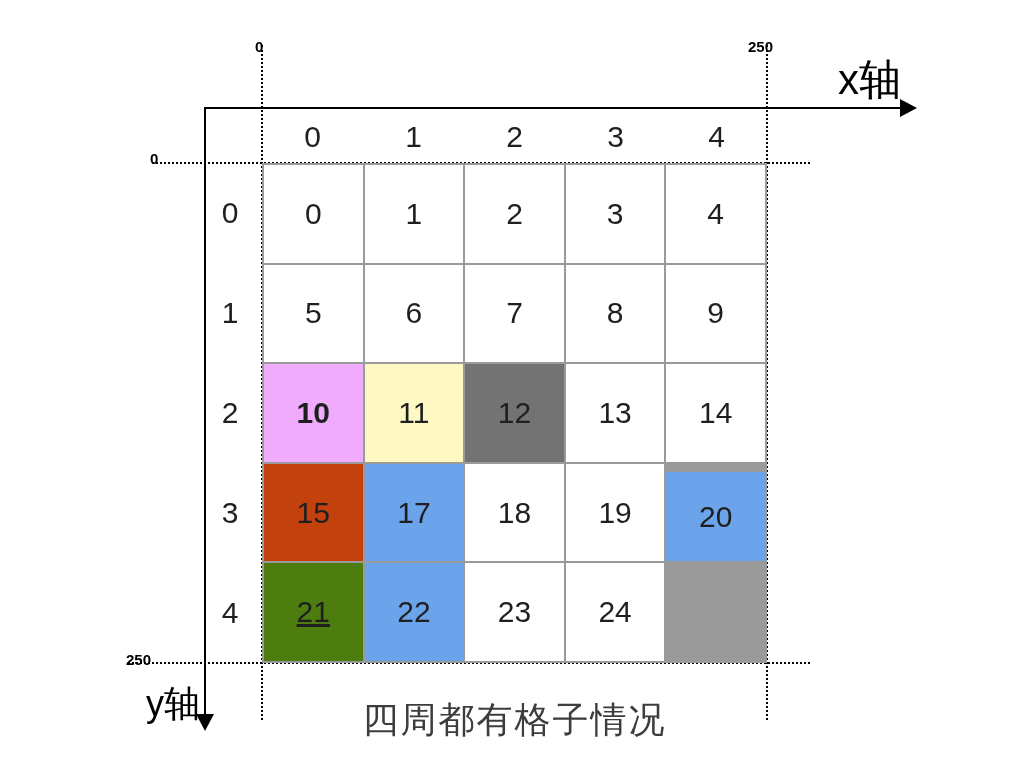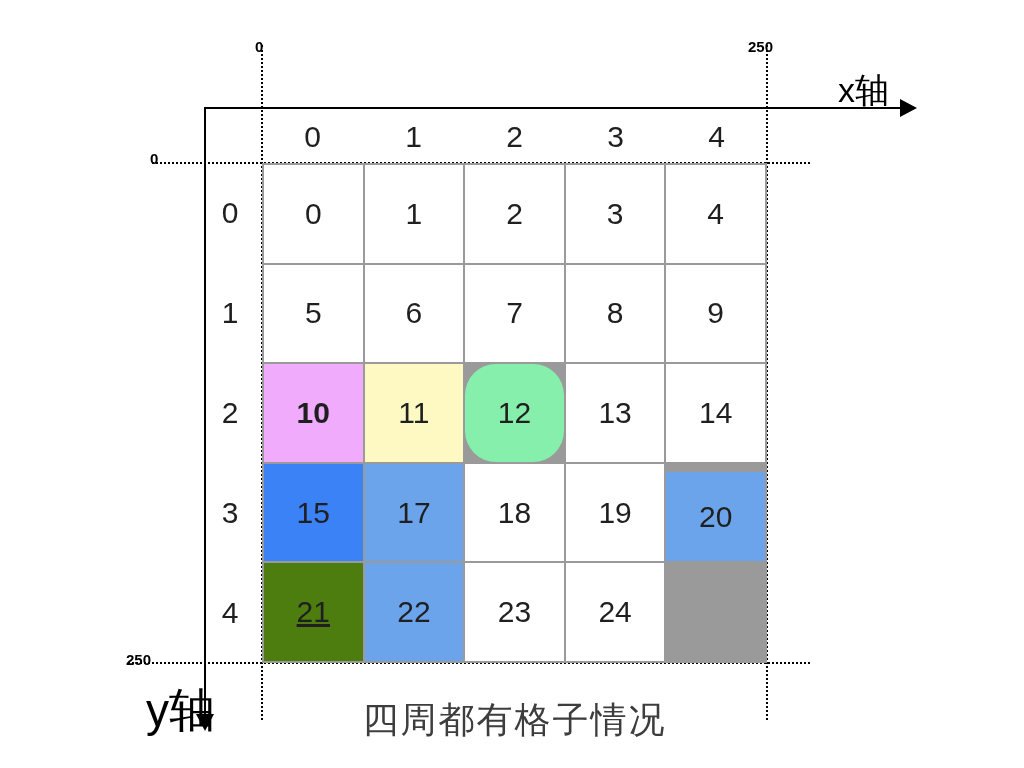--- a/index.html
+++ b/index.html
@@ -7,22 +7,22 @@
     position:relative; width:1024px; height:768px; background:#ffffff;
     font-family:"Liberation Sans", sans-serif; overflow:hidden; color:#1f1f1f;
   }
   
   .axis-line-x { position:absolute; left:205px; top:107px; width:698px; height:2px; background:#000; }
   .arrow-right { position:absolute; left:900px; top:99px; width:0; height:0;
     border-left:17px solid #000; border-top:9px solid transparent; border-bottom:9px solid transparent; }
   .axis-line-y { position:absolute; left:204px; top:107px; width:2px; height:610px; background:#000; }
   .arrow-down { position:absolute; left:196px; top:714px; width:0; height:0;
     border-top:17px solid #000; border-left:9px solid transparent; border-right:9px solid transparent; }
-  .x-axis-label { position:absolute; left:838px; top:68px; font-size:34px; color:#000; }
-  .y-axis-label { position:absolute; left:146px; top:680px; font-size:46px; color:#000; }
+  .x-axis-label { position:absolute; left:838px; top:52px; font-size:42px; color:#000; }
+  .y-axis-label { position:absolute; left:146px; top:680px; font-size:36px; color:#000; }
 
   
   .dotted-v { position:absolute; top:45px; height:675px; width:0; border-left:2px dotted #000; }
   .dotted-v.left  { left:261px; }
   .dotted-v.right { left:766px; }
   .dotted-h { position:absolute; height:0; border-top:2px dotted #000; }
   .dotted-h.top    { top:162px; left:152px; width:658px; }
   .dotted-h.bottom { top:662px; left:128px; width:682px; }
 
   .tick { position:absolute; font-size:15px; font-weight:bold; color:#000; }
@@ -91,24 +91,24 @@
       <div class="cell">2</div>
       <div class="cell">3</div>
       <div class="cell">4</div>
       <div class="cell">5</div>
       <div class="cell">6</div>
       <div class="cell">7</div>
       <div class="cell">8</div>
       <div class="cell">9</div>
       <div class="cell" style="background: #f0abfc; font-weight: bold;">10</div>
       <div class="cell" style="background: #fef9c3;">11</div>
-      <div class="cell" style="background: #86efac; border-radius: 31px;">12</div>
+      <div class="cell" style="background: #737373;">12</div>
       <div class="cell">13</div>
       <div class="cell">14</div>
-      <div class="cell" style="background: #3b82f6;">15</div>
+      <div class="cell" style="background: #c2410c;">15</div>
       <div class="cell" style="background: rgb(108, 164, 235);">17</div>
       <div class="cell">18</div>
       <div class="cell">19</div>
       <div class="cell" style="background: rgb(108, 164, 235); margin-top: 8px;">20</div>
       <div class="cell" style="background: #4d7c0f; text-decoration: underline;">21</div>
       <div class="cell" style="background: rgb(108, 164, 235); text-align: center;">22</div>
       <div class="cell">23</div>
       <div class="cell">24</div>
     </div>
 

